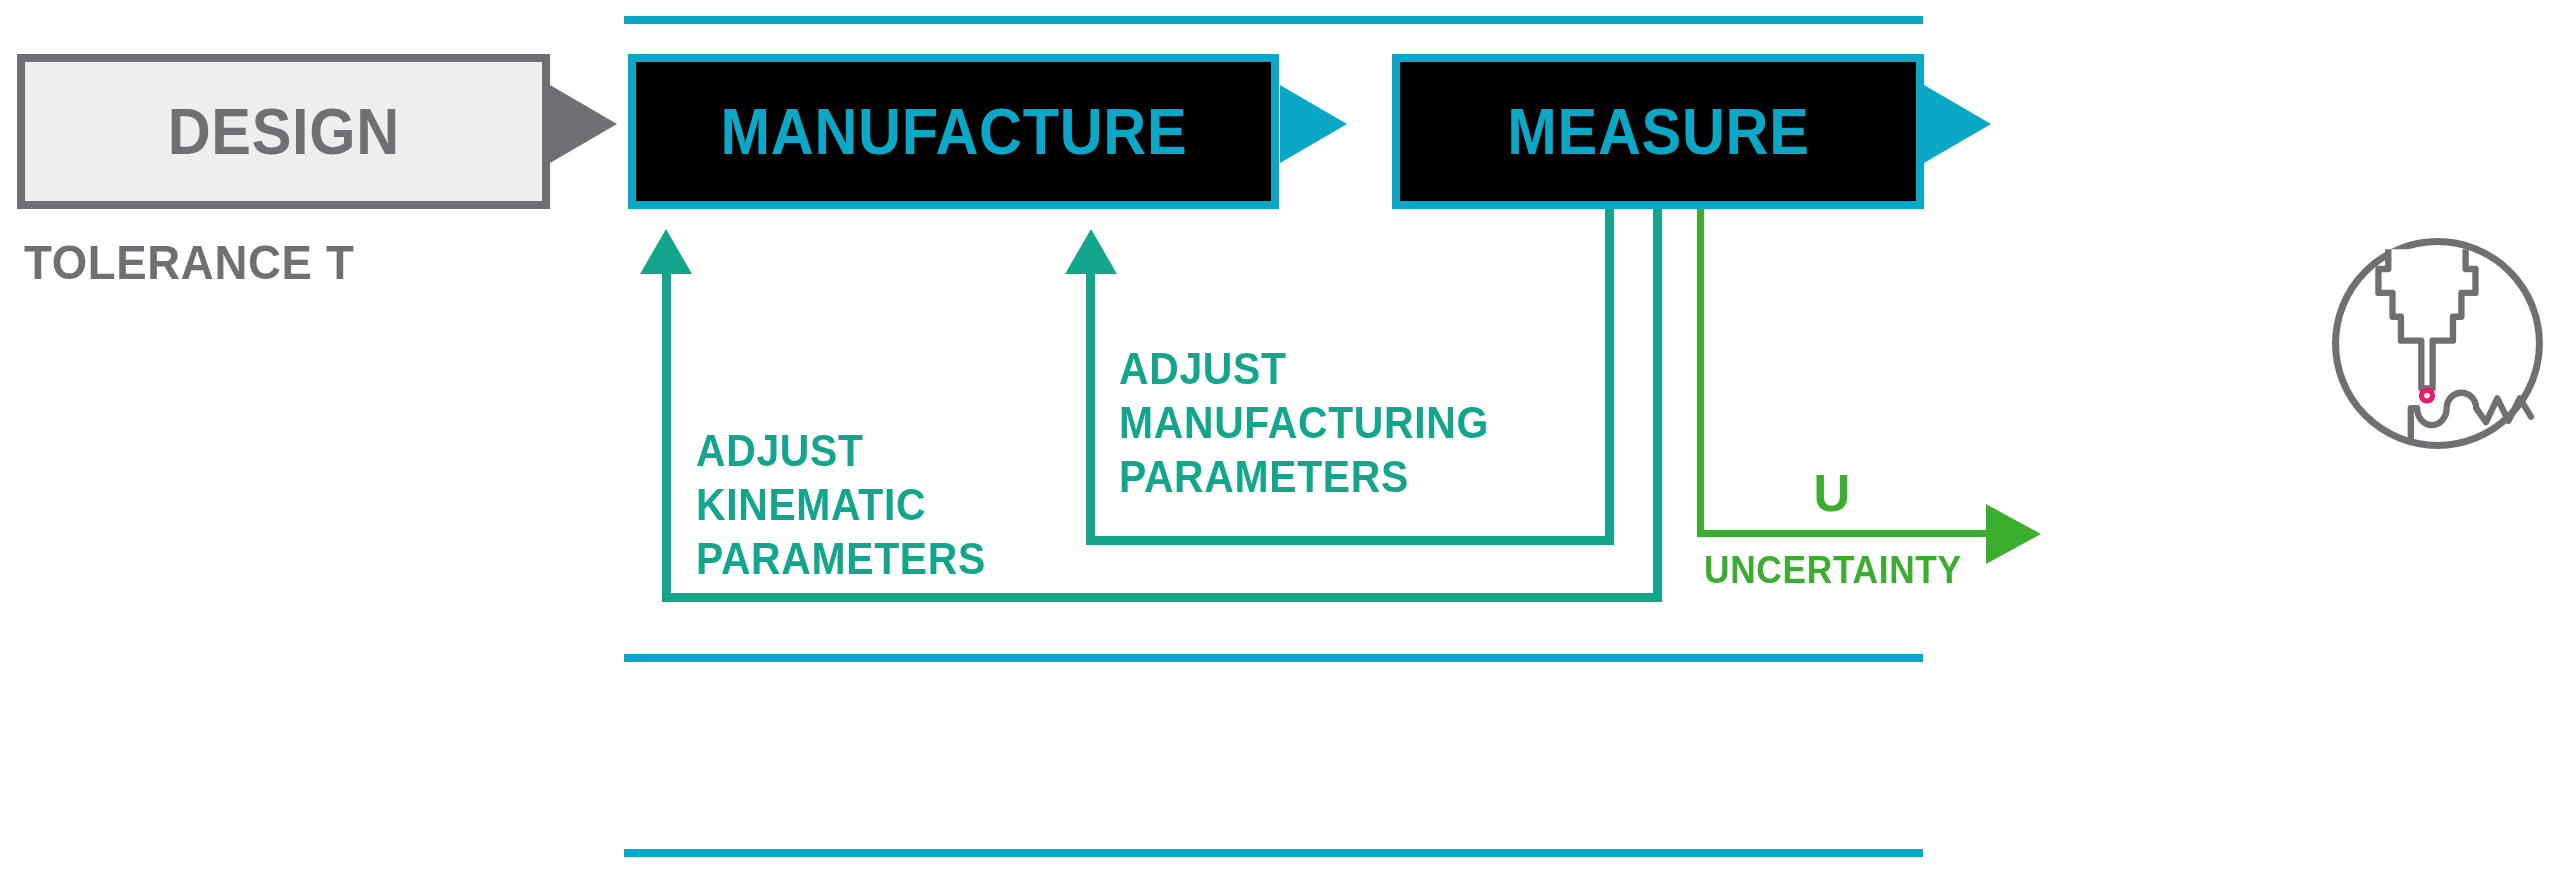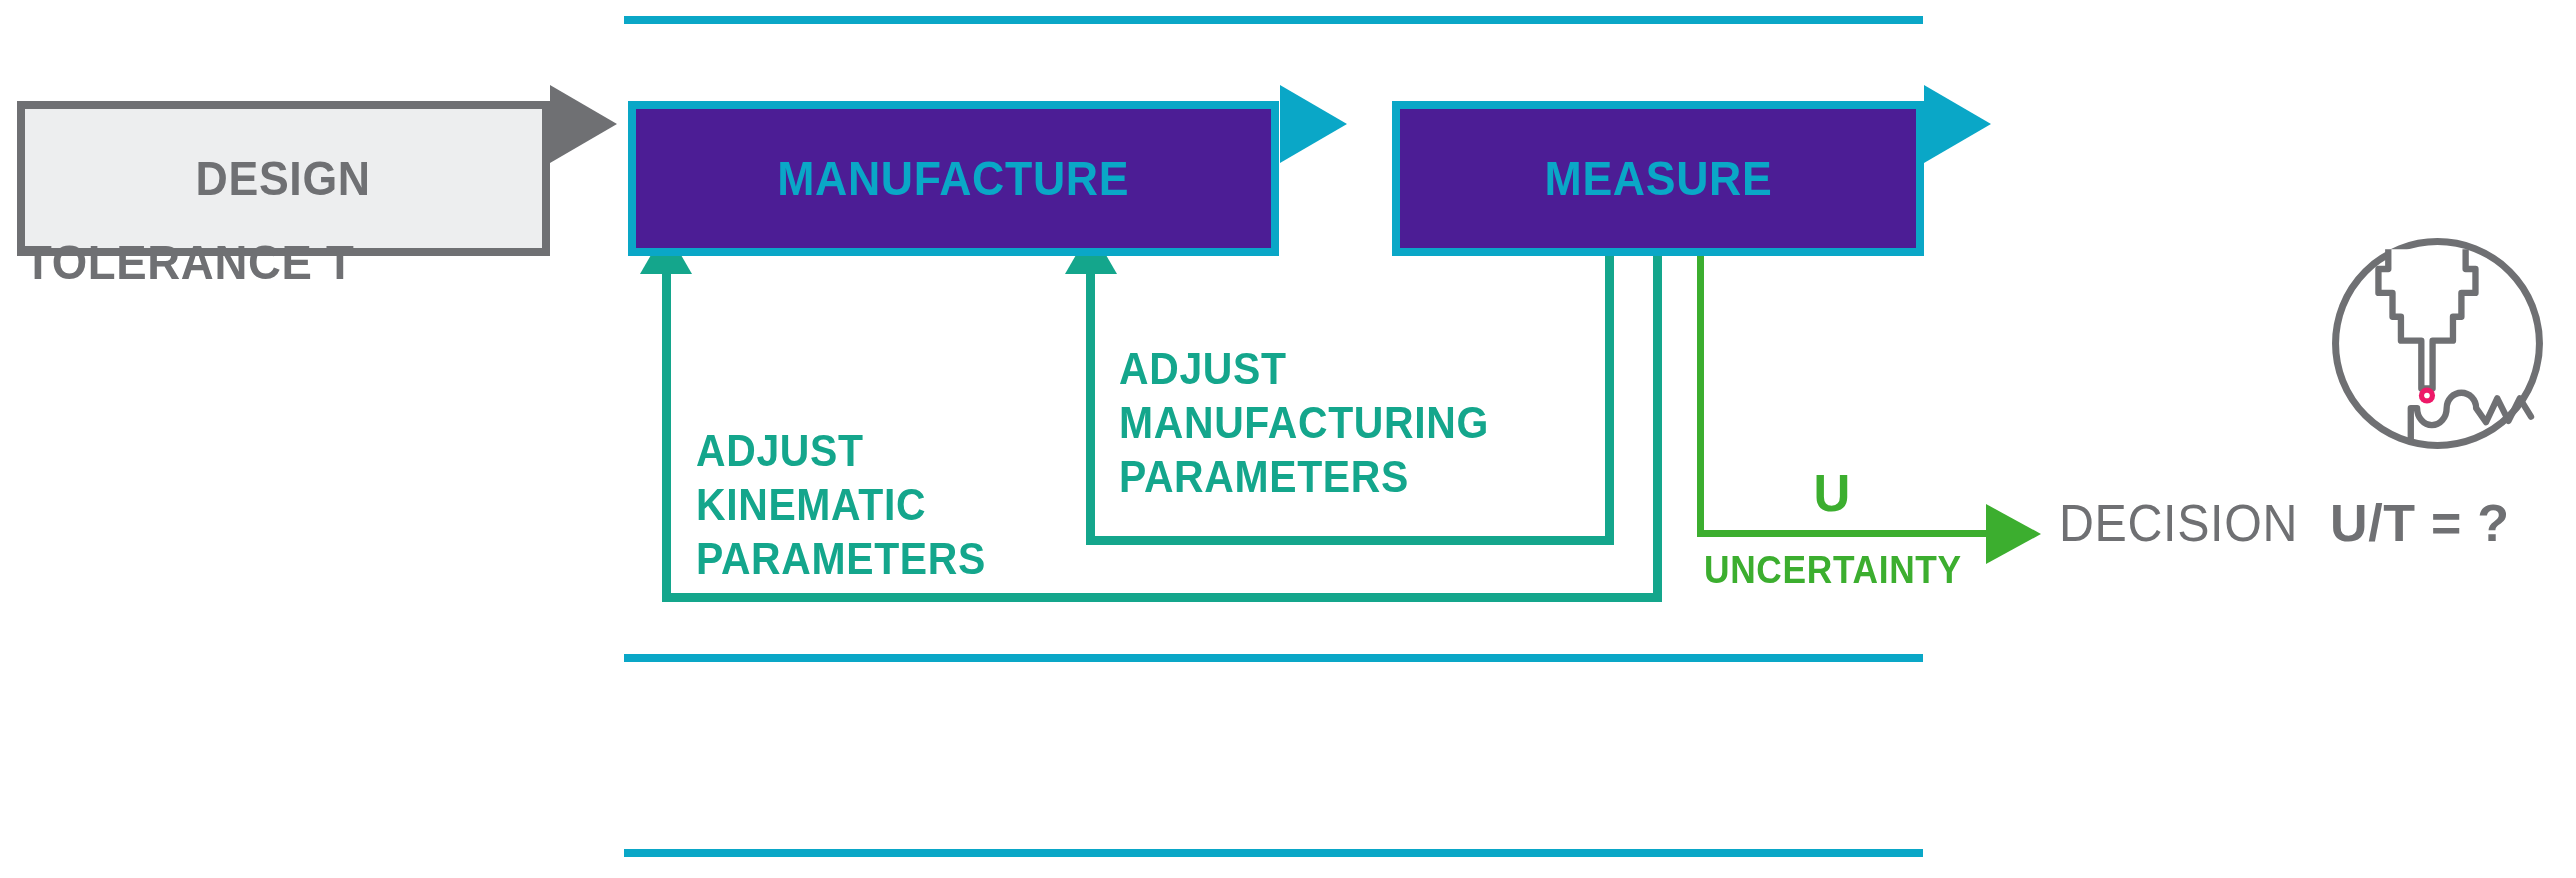--- a/index.html
+++ b/index.html
@@ -39,23 +39,23 @@
     border-bottom:45px solid var(--teal); }
   #kin-head { left:640px; }
   #man-head { left:1065px; }
   #unc-head { position:absolute; left:1986px; top:504px; width:0; height:0;
     border-top:30px solid transparent; border-bottom:30px solid transparent;
     border-left:55px solid var(--green); }
 
   
   .box { position:absolute; top:54px; height:155px; box-sizing:border-box;
     display:flex; align-items:center; justify-content:center;
-    font-weight:bold; font-size:48px; letter-spacing:0.7px;margin-top:47px; }
+    font-weight:bold; font-size:64px; letter-spacing:0.7px; }
   .box-gray { border:8.5px solid var(--gray); background:var(--gray_fill); color:var(--gray); }
-  .box-cyan { border:8.5px solid var(--cyan); background:#4c1d95; color:var(--cyan); }
+  .box-cyan { border:8.5px solid var(--cyan); background:#000000; color:var(--cyan); }
   #design-box      { left:17px;   width:533px; }
   #manufacture-box { left:628px;  width:651px; }
   #measure-box     { left:1392px; width:532px; }
   #goodpart-box    { left:2021px; width:538px; }
   .cx { transform:scaleX(.93); transform-origin:center; white-space:nowrap; }
   .cl { transform:scaleX(.93); transform-origin:left center; }
 
   
   #tolerance-label { position:absolute; left:24px; top:238px; color:var(--gray);
     font-weight:bold; font-size:49px; line-height:49px; letter-spacing:0.7px; }
@@ -127,21 +127,20 @@
   </div>
 
   <div id="adjust-manufacturing" class="adjust cl">
     <div>ADJUST</div>
     <div>MANUFACTURING</div>
     <div>PARAMETERS</div>
   </div>
 
   <div id="u-label">U</div>
   <div id="uncertainty-label" class="cl">UNCERTAINTY</div>
-  <div id="decision-label"><span class="cl" style="display:inline-block">DECISION</span><span class="bold">U/T = ?</span></div>
 
 
   <svg id="probe-icon" viewBox="0 0 320 320">
     <circle cx="160" cy="160" r="145" fill="none" stroke="var(--gray)" stroke-width="10"></circle>
     <path d="M90,26 L90,54 L76,54 L76,88 L96,88 L96,122 L108,122 L108,156 L137,156 L137,224 L153,224 L153,156 L182,156 L182,122 L194,122 L194,88 L214,88 L214,54 L200,54 L200,26" fill="#ffffff" stroke="var(--gray)" stroke-width="9" stroke-linejoin="round"></path>
     <path d="M122,296 L122,252 L131,252 A21,24 0 0 0 173,252 A21,22 0 0 1 215,252 L229,272 L245,238 L261,270 L277,238 L293,264" fill="none" stroke="var(--gray)" stroke-width="9" stroke-linejoin="round" stroke-linecap="round"></path>
     <circle cx="145" cy="234" r="11.5" fill="var(--magenta)"></circle>
     <circle cx="145" cy="234" r="4" fill="#ffffff"></circle>
   </svg>
 

